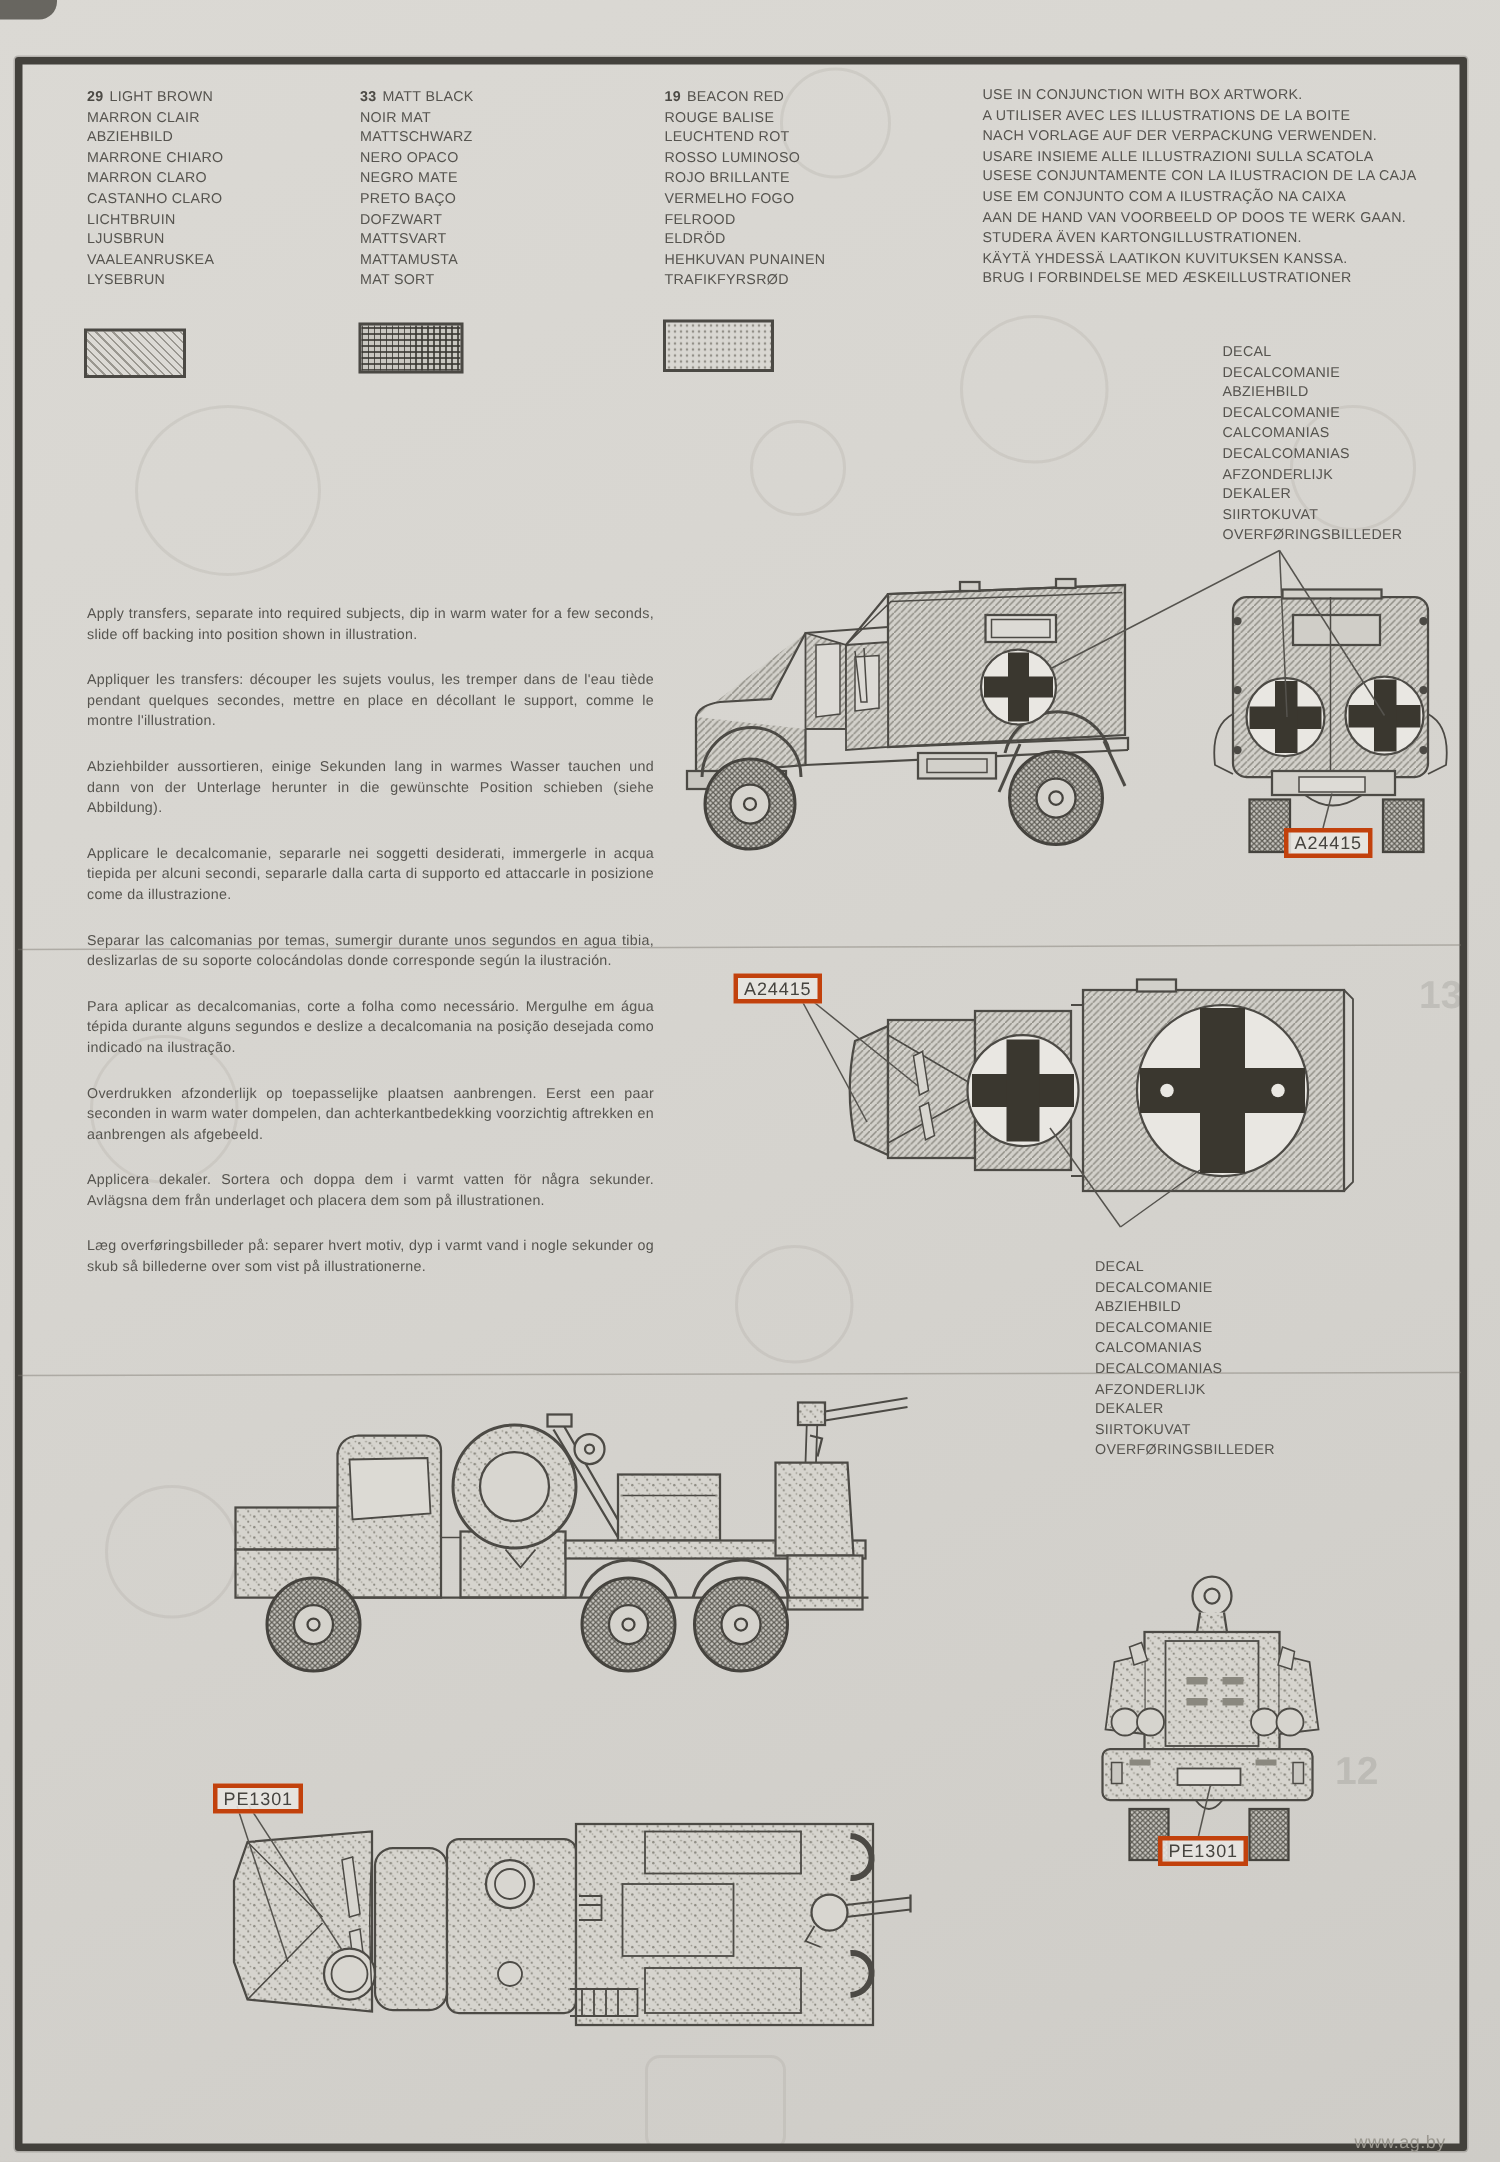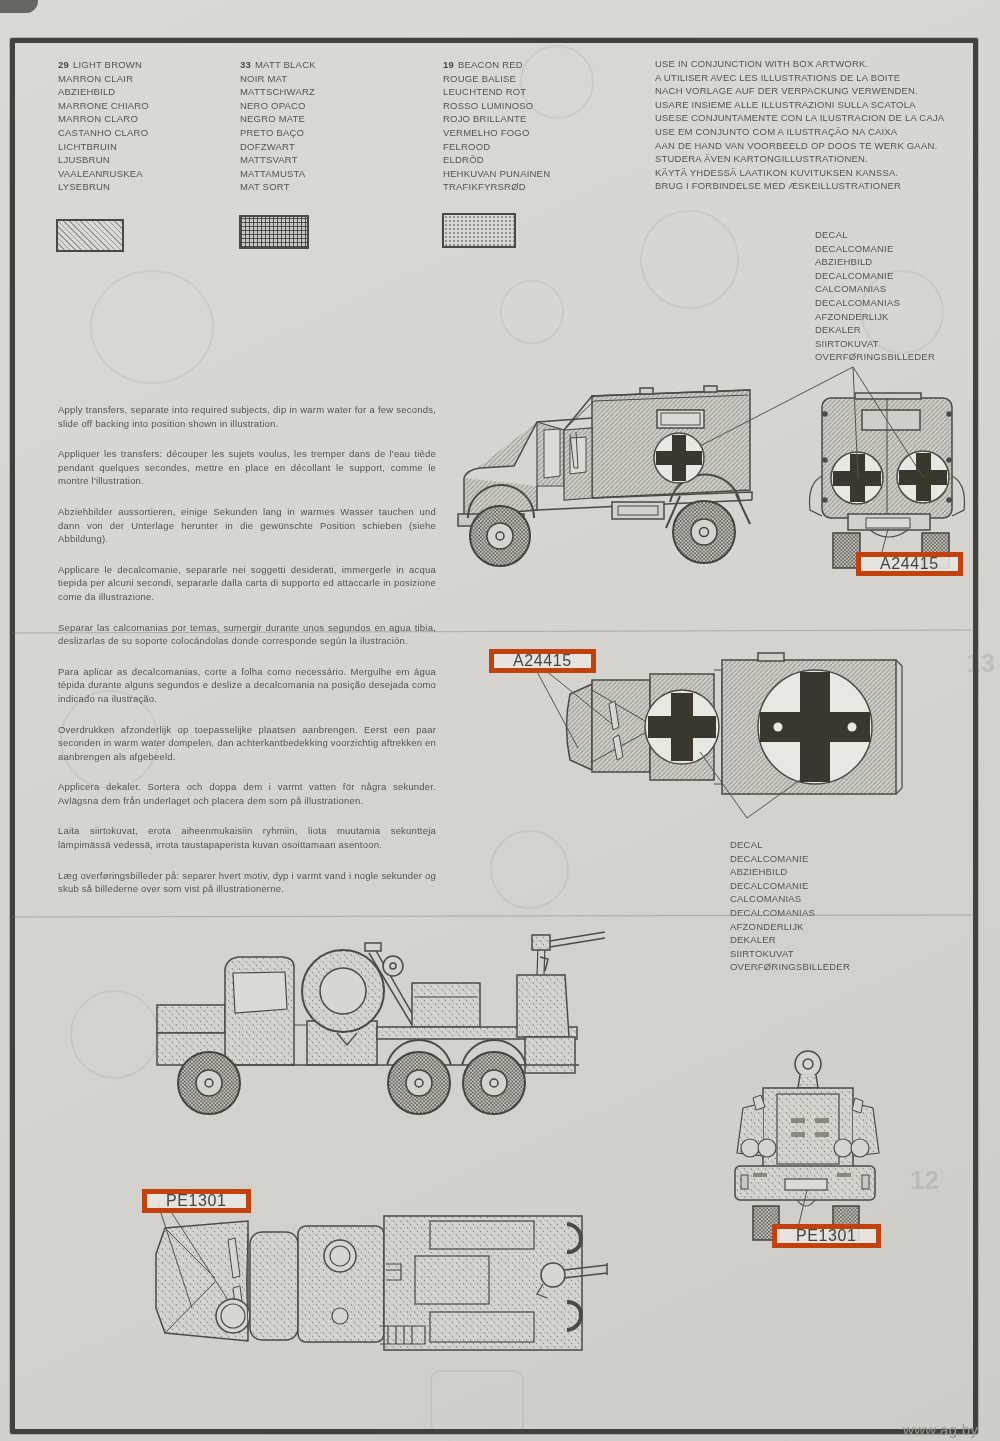--- a/index.html
+++ b/index.html
@@ -13,21 +13,21 @@
     position:absolute;inset:0;
     background:linear-gradient(155deg,#dbd9d4 0%,#d7d5d0 40%,#d2d0cb 75%,#ceccc7 100%);
   }
   .frame{
     position:absolute;left:10px;top:38px;width:958px;height:1386px;
     border:5px solid #43413c;border-radius:2px;
     box-shadow:0 0 0 1px rgba(70,68,62,.25);
   }
   .corner-blob{position:absolute;left:0;top:0;width:38px;height:13px;background:#53514b;border-bottom-right-radius:12px;opacity:.85;}
   .ghost{position:absolute;border:2px solid rgba(105,100,90,.10);border-radius:50%;}
-  .ghost-num{position:absolute;font-size:26px;font-weight:bold;color:rgba(90,86,78,.16);margin-left:20px;}
+  .ghost-num{position:absolute;font-size:26px;font-weight:bold;color:rgba(90,86,78,.16);}
   .small-print{font-size:9.5px;line-height:13.6px;letter-spacing:.2px;color:#56544f;}
   .color-col{position:absolute;top:58px;}
   .cline{white-space:nowrap;}
   .cnum{font-weight:bold;margin-right:4px;color:#4c4a45;text-align:center;}
   .swatch{position:absolute;border:2px solid #4b4944;}
   .swatch-lightbrown{
     left:56px;top:219px;width:64px;height:29px;
     background-color:#dcdad5;
     background-image:repeating-linear-gradient(45deg,rgba(100,97,88,.55) 0 1px,transparent 1px 4px);
   }
@@ -44,25 +44,25 @@
     background-size:4px 4px;
   }
   .usage-note{position:absolute;left:655px;top:57px;width:330px;}
   .decal-list{position:absolute;}
   .decal-list-1{left:815px;top:228px;}
   .decal-list-2{left:730px;top:838px;}
   .instructions{position:absolute;left:58px;top:386px;width:378px;text-align:justify;}
   .instructions p{margin:17px 0 13px 0;}
   .drawing{position:absolute;}
   .ref-label{
-    position:absolute;font-size:16px;line-height:14px;letter-spacing:.6px;
-    color:#46443f;border:5px solid #c2410c;background:rgba(232,230,225,.88);
-    padding:0 19px;white-space:nowrap;
-  }
-  .watermark{position:absolute;left:903px;top:1421px;font-size:15px;color:#9a978f;letter-spacing:.3px;}
+    position:absolute;font-size:12px;line-height:14px;letter-spacing:.6px;
+    color:#46443f;border:3px solid #c2410c;background:rgba(232,230,225,.88);
+    padding:0 4px;white-space:nowrap;
+  }
+  .watermark{position:absolute;left:903px;top:1421px;font-size:12px;color:#9a978f;letter-spacing:.3px;}
   .overlay{position:absolute;left:0;top:0;pointer-events:none;}
   svg{display:block;}
 </style>
 </head>
 <body>
 
 <svg style="position:absolute;width:0;height:0" aria-hidden="true">
   <defs>
     <pattern id="pHatch" width="4.5" height="4.5" patternUnits="userSpaceOnUse">
       <rect width="4.5" height="4.5" fill="#d2d0ca"></rect>
@@ -180,21 +180,20 @@
 
 <div class="instructions small-print">
   <p>Apply transfers, separate into required subjects, dip in warm water for a few seconds, slide off backing into position shown in illustration.</p>
   <p>Appliquer les transfers: découper les sujets voulus, les tremper dans de l'eau tiède pendant quelques secondes, mettre en place en décollant le support, comme le montre l'illustration.</p>
   <p>Abziehbilder aussortieren, einige Sekunden lang in warmes Wasser tauchen und dann von der Unterlage herunter in die gewünschte Position schieben (siehe Abbildung).</p>
   <p>Applicare le decalcomanie, separarle nei soggetti desiderati, immergerle in acqua tiepida per alcuni secondi, separarle dalla carta di supporto ed attaccarle in posizione come da illustrazione.</p>
   <p>Separar las calcomanias por temas, sumergir durante unos segundos en agua tibia, deslizarlas de su soporte colocándolas donde corresponde según la ilustración.</p>
   <p>Para aplicar as decalcomanias, corte a folha como necessário. Mergulhe em água tépida durante alguns segundos e deslize a decalcomania na posição desejada como indicado na ilustração.</p>
   <p>Overdrukken afzonderlijk op toepasselijke plaatsen aanbrengen. Eerst een paar seconden in warm water dompelen, dan achterkantbedekking voorzichtig aftrekken en aanbrengen als afgebeeld.</p>
   <p>Applicera dekaler. Sortera och doppa dem i varmt vatten för några sekunder. Avlägsna dem från underlaget och placera dem som på illustrationen.</p>
-  <p>Laita siirtokuvat, erota aiheenmukaisiin ryhmiin, liota muutamia sekuntteja lämpimässä vedessä, irrota taustapaperista kuvan osoittamaan asentoon.</p>
   <p>Læg overføringsbilleder på: separer hvert motiv, dyp i varmt vand i nogle sekunder og skub så billederne over som vist på illustrationerne.</p>
 </div>
 
 <div class="drawing" style="left:452px;top:368px">
 <svg width="332" height="215" viewBox="0 0 332 215">
   <g stroke="#4c4a45" stroke-width="1.5" fill="none">
     <path d="M140,28 L298,22 L298,122 L140,130 Z" fill="url(#pHatch)"></path>
     <path d="M112,62 L140,28 L298,22" fill="none"></path>
     <path d="M114,60 L142,33 L296,27" stroke-width="1"></path>
     <rect x="188" y="20" width="13" height="6" fill="#d2d0ca"></rect>

